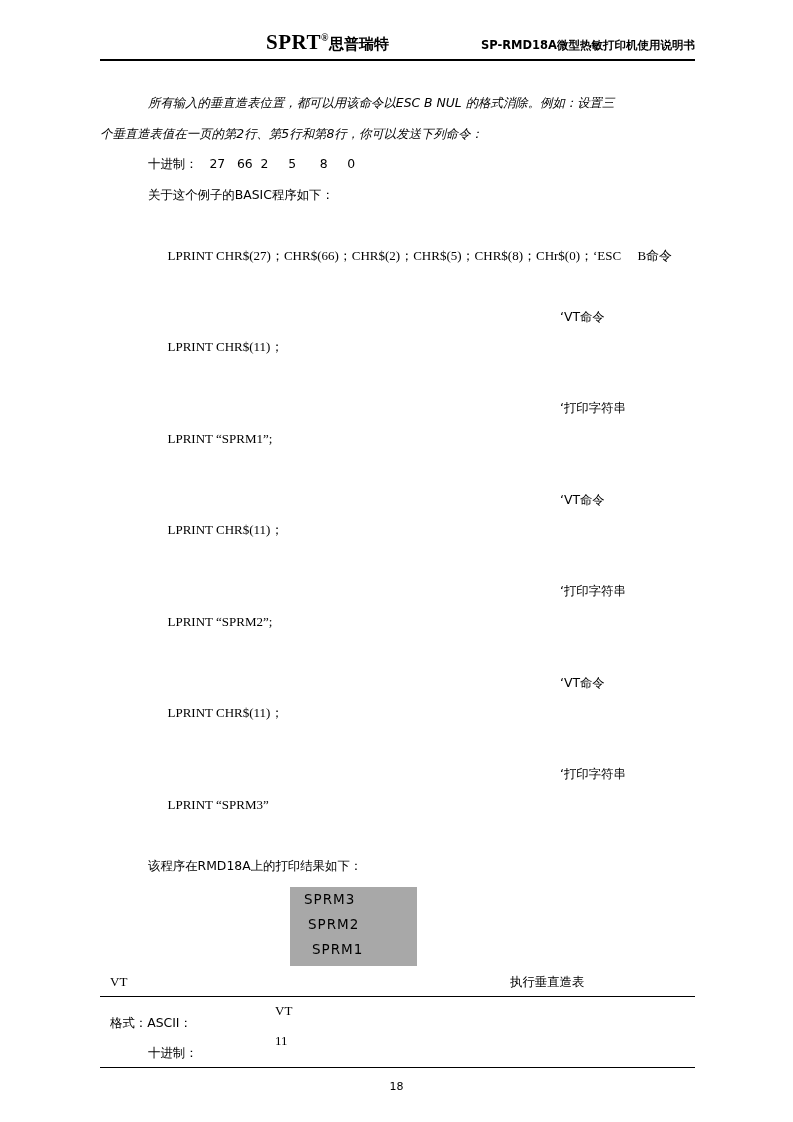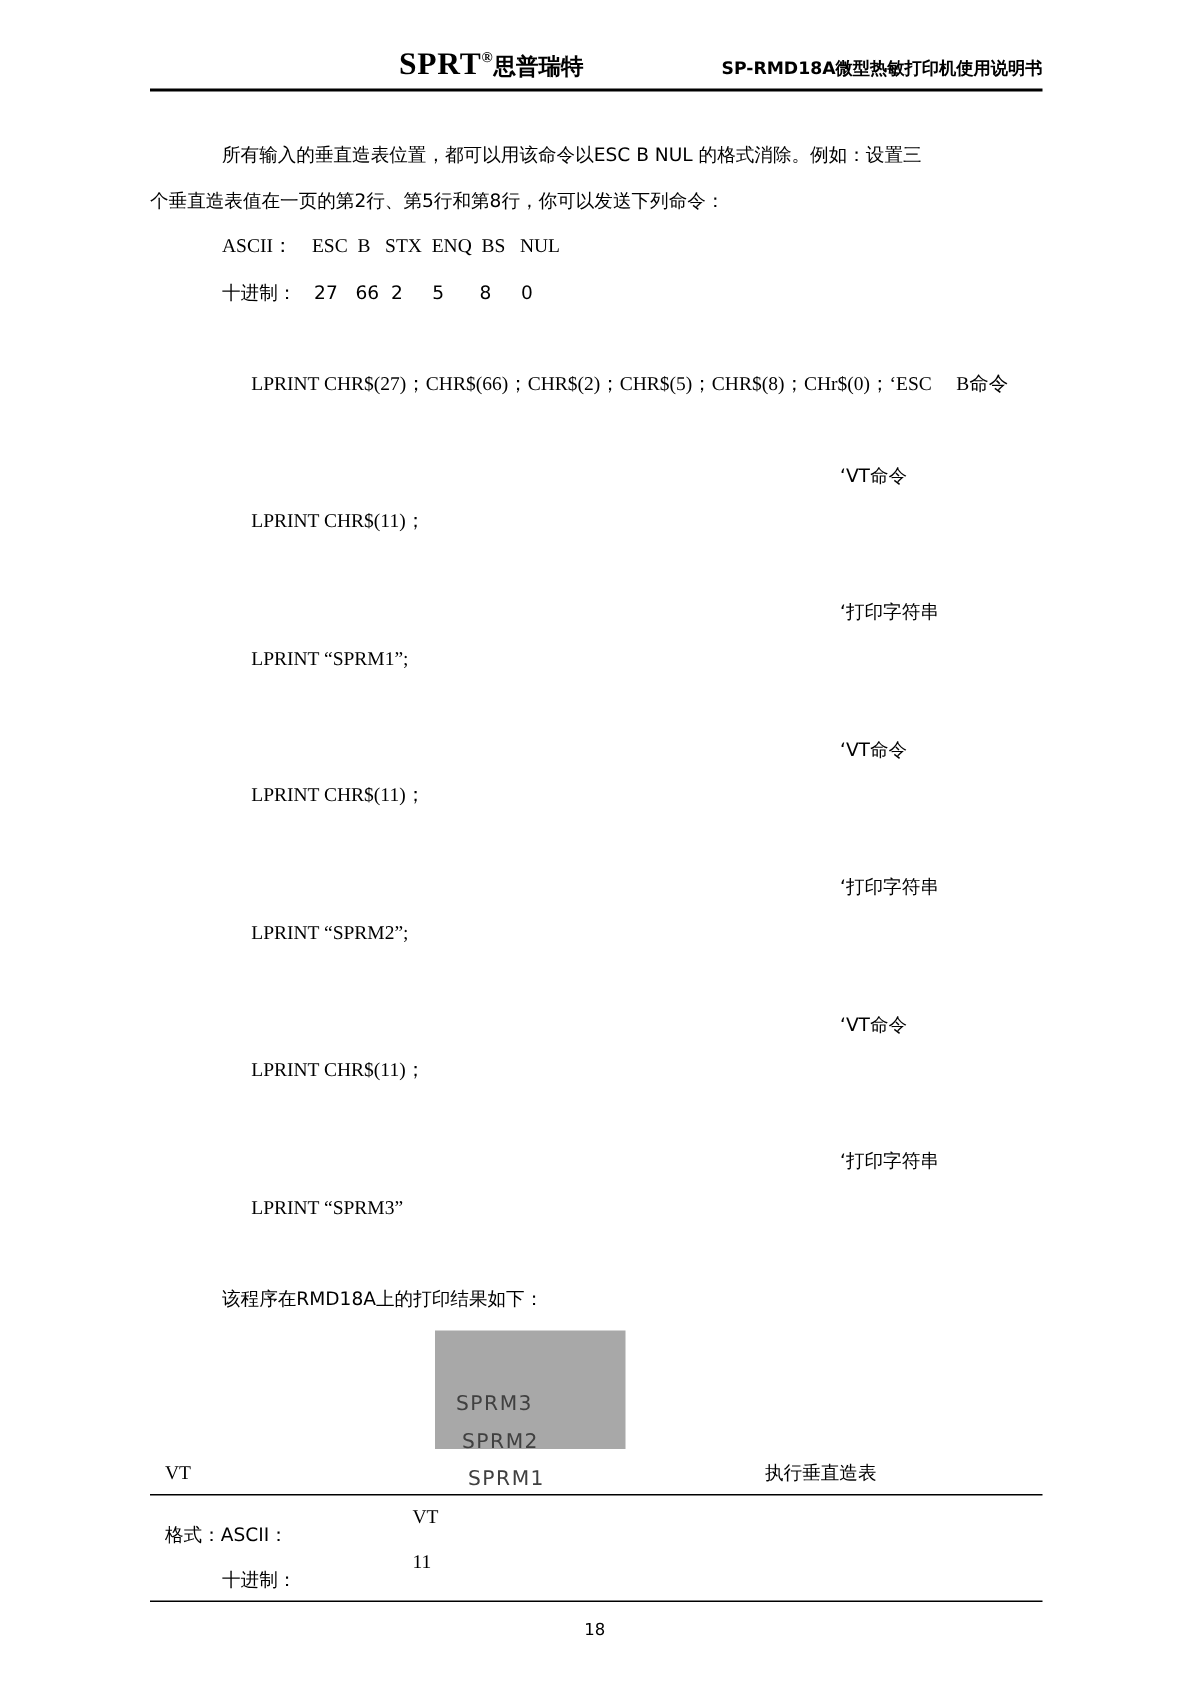--- a/index.html
+++ b/index.html
@@ -73,20 +73,21 @@
     left: 100px;
     top: 88px;
     width: 595px;
   }
   .para {
     font-family: "DejaVu Sans", sans-serif;
     font-size: 12.4px;
     line-height: 30.5px;
     text-align: justify;
     margin: 0;
+    font-style: italic;
   }
   .para.indent {
     text-indent: 0;
     padding-left: 48px;
   }
   .line {
     font-family: "DejaVu Sans", sans-serif;
     font-size: 12.4px;
     line-height: 30.5px;
     white-space: pre;
@@ -120,25 +121,24 @@
   .sample-img {
     margin: 6px 0 4px 190px;
     width: 127px;
     height: 79px;
     background: #a8a8a8;
     position: relative;
     font-family: "DejaVu Sans", sans-serif;
   }
   .sample-img span {
     position: absolute;
-    color: #404040;
+    color: #000000;
     font-size: 13.5px;
     letter-spacing: 1px;
     font-weight: normal;
-    margin-top: 37px;
   }
   .sample-img span.s1 { left: 14px; top: 4px; }
   .sample-img span.s2 { left: 18px; top: 29px; }
   .sample-img span.s3 { left: 22px; top: 54px; }
 
   
   .cmd-block {
     margin-top: 6px;
   }
   .cmd-head {
@@ -211,23 +211,23 @@
       <div class="header-title">SP-RMD18A微型热敏打印机使用说明书</div>
     </div>
     <div class="header-rule"></div>
   </div>
 
   <div class="content">
 
     <p class="para indent">所有输入的垂直造表位置，都可以用该命令以ESC B NUL 的格式消除。例如：设置三</p>
     <p class="para">个垂直造表值在一页的第2行、第5行和第8行，你可以发送下列命令：</p>
 
-    <div class="mono-line">ASCII：    ESC  B   STX  ENQ  BS   NUL</div>
     <div class="line">十进制：   27   66  2     5      8     0</div>
 
+    <div class="line">关于这个例子的BASIC程序如下：</div>
 
     <div class="codeline">
       <span>LPRINT CHR$(27)；CHR$(66)；CHR$(2)；CHR$(5)；CHR$(8)；CHr$(0)；‘ESC     B命令</span>
     </div>
     <div class="codeline">
       <span>LPRINT CHR$(11)；</span><span class="cmt">‘VT命令</span>
     </div>
     <div class="codeline">
       <span>LPRINT “SPRM1”;</span><span class="cmt">‘打印字符串</span>
     </div>

